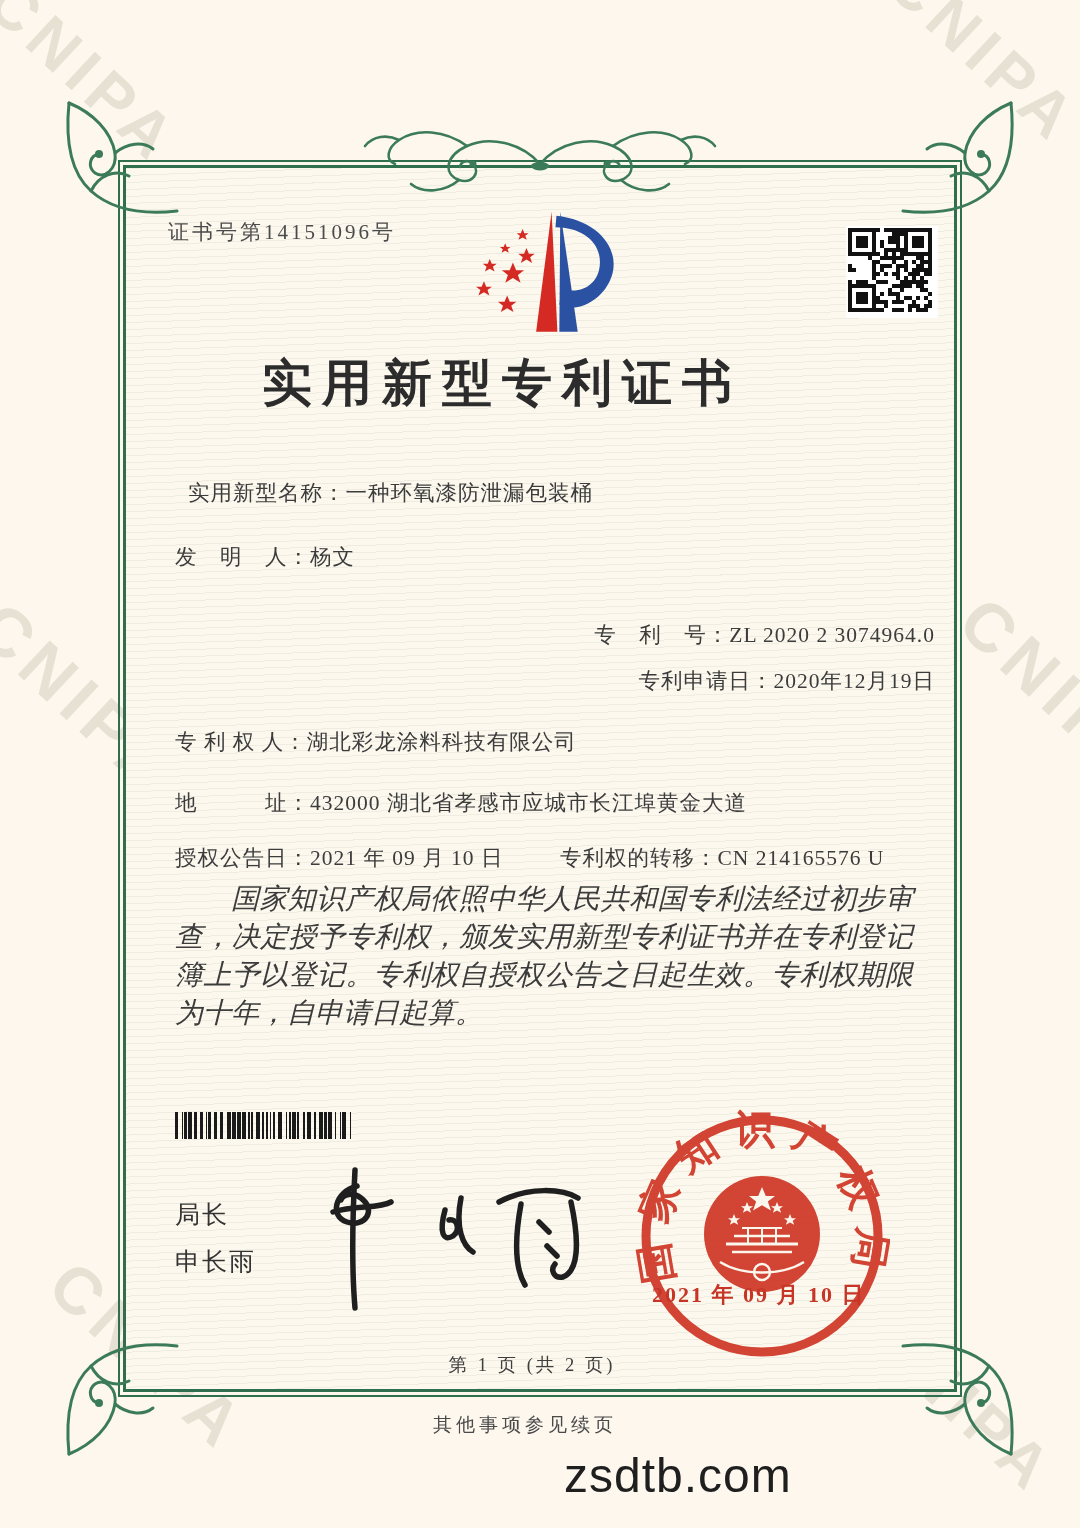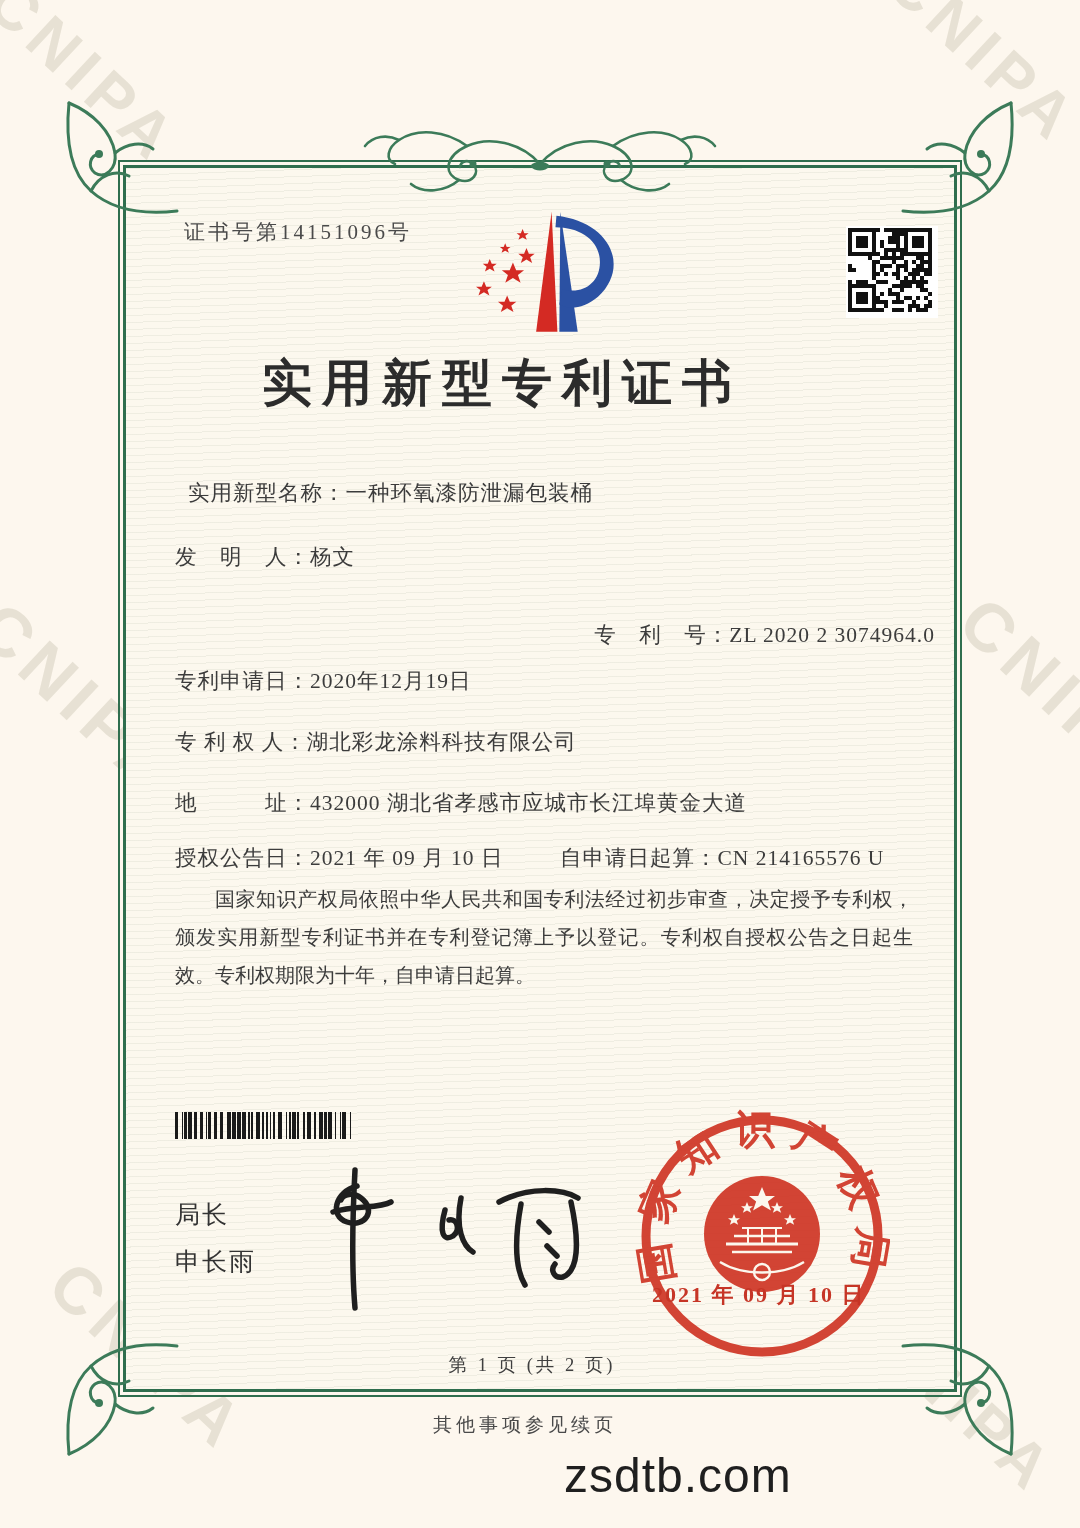--- a/index.html
+++ b/index.html
@@ -32,46 +32,46 @@
   .wm3{left:302px; top:238px; font-size:54px; color:rgba(182,174,152,0.20);}
   .wm4{left:616px; top:468px; font-size:60px; color:rgba(182,174,152,0.26);}
   .wm5{left:-44px; top:660px; font-size:68px;}
   .wm6{left:938px; top:655px; font-size:68px;}
   .wm7{left:252px; top:930px; font-size:96px; color:rgba(182,174,152,0.20); letter-spacing:14px;}
   .wm8{left:28px; top:1318px; font-size:66px;}
   .wm9{left:848px; top:1368px; font-size:62px;}
   
   .cert-no{
     position:absolute; left:168px; top:218px;
-    font-size:21px; letter-spacing:3px; color:#4a4a4a;margin-left:16px;
+    font-size:21px; letter-spacing:3px; color:#4a4a4a;
   }
   .logo{position:absolute; left:462px; top:206px;}
   .qr{
     position:absolute; left:846px; top:226px; width:92px; height:92px;
     background:#ffffff; padding:2px; box-sizing:border-box; font-size:0; line-height:0;
   }
   .qr i{display:inline-block; width:4px; height:4px;}
   .qr i.b{background:#111;}
   .title{
     position:absolute; left:0; width:1004px; top:350px; text-align:center;
     font-size:50px; font-weight:bold; letter-spacing:10px; color:#2c2c2c;
   }
   
   .field{
     position:absolute; left:175px; width:760px;
     font-size:21.5px; color:#3c3c3c; letter-spacing:1px; white-space:nowrap;
   }
-  .f0{top:478px;margin-left:13px;} .f1{top:542px;} .f2{top:620px;text-align:right;} .f3{top:666px;}
+  .f0{top:478px;margin-left:13px;} .f1{top:542px;} .f2{top:620px;text-align:right;} .f3{top:666px;text-align:right;}
   .f4{top:727px;} .f5{top:788px;}
   .grant-row{position:absolute; left:175px; top:843px; width:770px; font-size:21.5px; color:#3c3c3c; letter-spacing:1px; white-space:nowrap;}
   .grant-row .g2{position:absolute; left:385px; top:0;}
   
   .body-text{
     position:absolute; left:175px; top:880px; width:738px;
-    font-size:20px; line-height:38px; color:#3c3c3c; text-align:justify;
+    font-size:28px; line-height:38px; color:#3c3c3c; text-align:justify;font-style:italic;
   }
   .body-text p{margin:0; text-indent:2em;}
   
   .barcode{
     position:absolute; left:175px; top:1112px; height:27px; display:flex; align-items:stretch;
   }
   .barcode span{display:block; height:27px;}
   .barcode span.bar{background:#1a1a1a;}
   .officials{
     position:absolute; left:175px; top:1198px;
@@ -197,21 +197,21 @@
 
   <div class="field f0"><span>实用新型名称：</span><span>一种环氧漆防泄漏包装桶</span></div>
   <div class="field f1"><span>发　明　人：</span><span>杨文</span></div>
   <div class="field f2"><span>专　利　号：</span><span>ZL 2020 2 3074964.0</span></div>
   <div class="field f3"><span>专利申请日：</span><span>2020年12月19日</span></div>
   <div class="field f4"><span>专 利 权 人：</span><span>湖北彩龙涂料科技有限公司</span></div>
   <div class="field f5"><span>地　　　址：</span><span>432000 湖北省孝感市应城市长江埠黄金大道</span></div>
 
   <div class="grant-row">
     <span><span>授权公告日：</span><span>2021 年 09 月 10 日</span></span>
-    <span class="g2"><span>自申请日起算：</span><span>CN 214165576 U</span></span>
+    <span class="g2"><span>专利权的转移：</span><span>CN 214165576 U</span></span>
   </div>
 
   <div class="body-text">
     <p>国家知识产权局依照中华人民共和国专利法经过初步审查，决定授予专利权，颁发实用新型专利证书并在专利登记簿上予以登记。专利权自授权公告之日起生效。专利权期限为十年，自申请日起算。</p>
   </div>
 
   <div class="barcode">
       <span class="bar" style="width:3px"></span>
       <span class="" style="width:4px"></span>
       <span class="bar" style="width:1px"></span>

